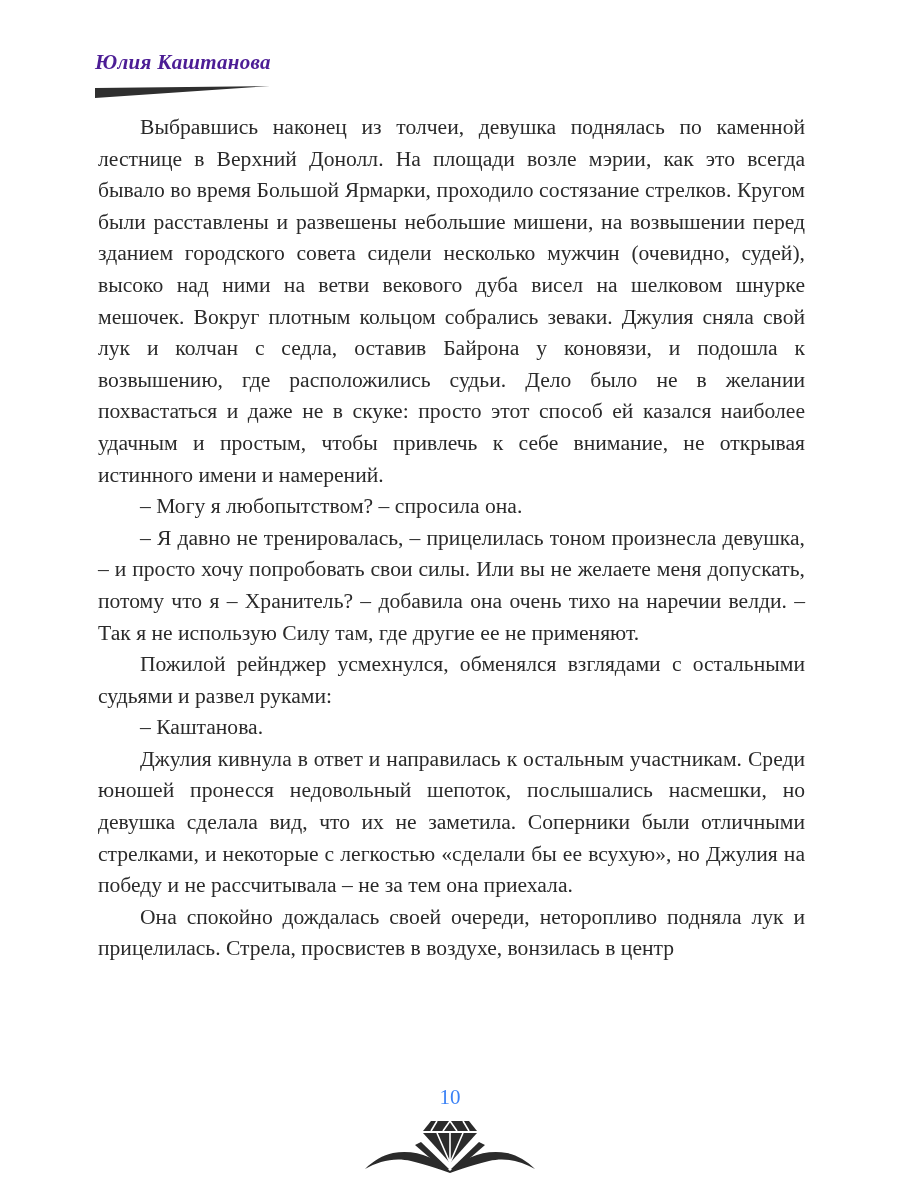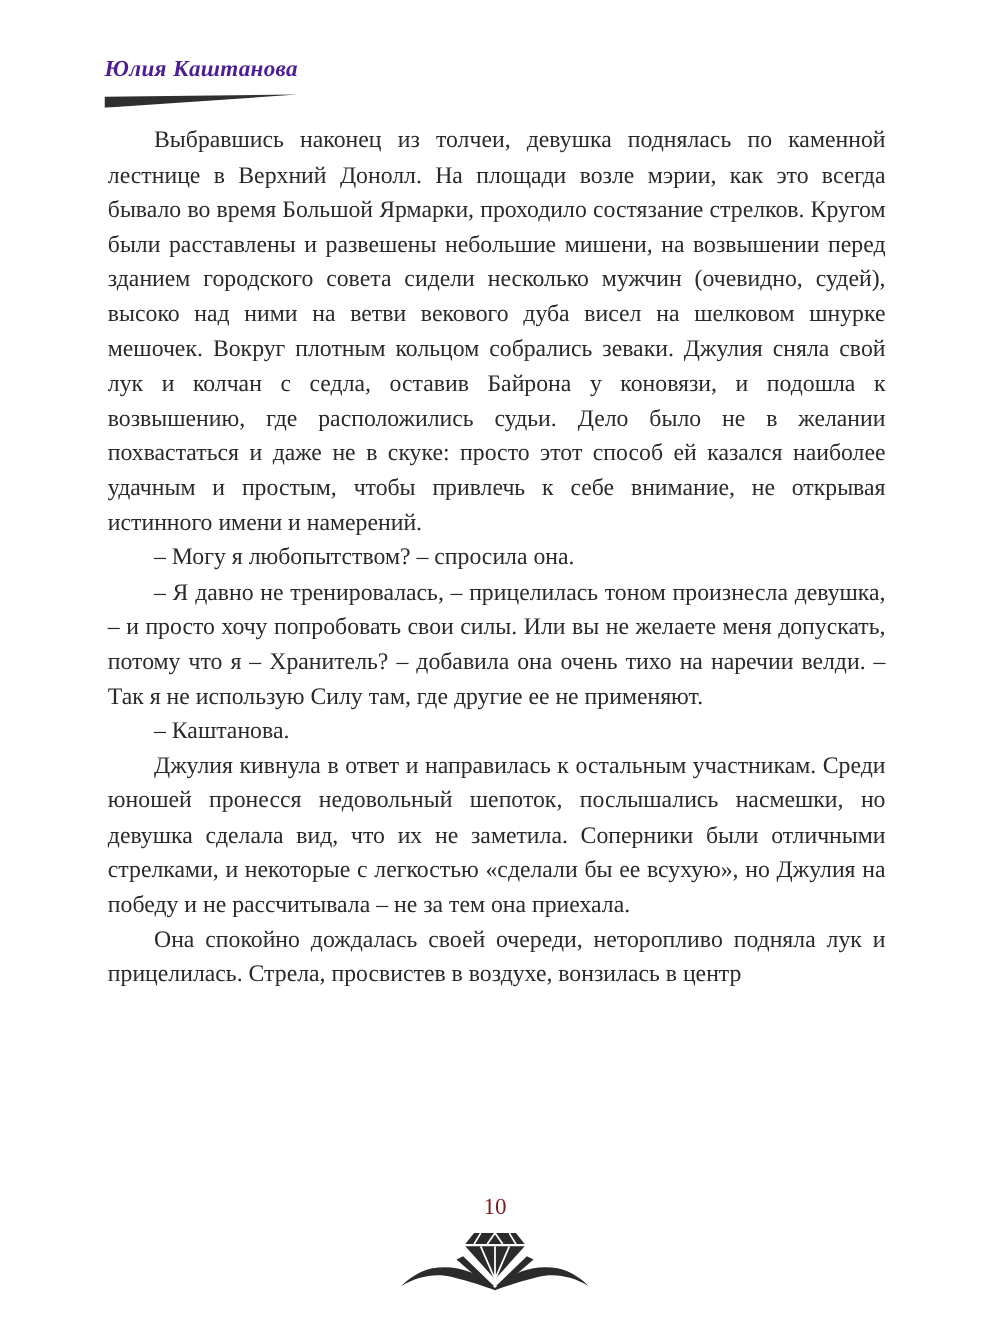--- a/index.html
+++ b/index.html
@@ -1,36 +1,37 @@
 <!DOCTYPE html>
 <html><head>
 <meta charset="utf-8">
 <style>
   html, body { margin: 0; padding: 0; background: #ffffff; }
   body { width: 900px; height: 1200px; position: relative; overflow: hidden; font-family: "Liberation Serif", "DejaVu Serif", serif; color: #2a2a2a; }
   .running-head { position: absolute; left: 95px; top: 50px; font-family: "Liberation Serif", serif; font-style: italic; font-weight: bold; font-size: 21px; color: #4c1d95; letter-spacing: 0.3px; }
   .head-rule { position: absolute; left: 95px; top: 84px; width: 175px; height: 14px; }
   .text-block { position: absolute; left: 98px; top: 112px; width: 707px; font-size: 21.6px; line-height: 31.6px; text-align: justify; text-align-last: left; }
   .text-block p { margin: 0; text-indent: 42px; hyphens: manual; }
-  .page-num { position: absolute; left: 0; width: 900px; top: 1085px; text-align: center; font-size: 21px; color: #7f1d1d; }
+  .page-num { position: absolute; left: 0; width: 900px; top: 1085px; text-align: center; font-size: 21px; color: #3b82f6; }
   .ornament { position: absolute; left: 365px; top: 1115px; width: 170px; height: 60px; }
 </style>
 </head>
 <body>
 
 <div class="running-head">Юлия Каштанова</div>
 
 <svg class="head-rule" viewBox="0 0 175 14" preserveAspectRatio="none">
   <path d="M0,4 L175,2 L0,14 Z" fill="#2f2f2f"></path>
 </svg>
 
 <div class="text-block">
   <p>Выбравшись наконец из толчеи, девушка поднялась по камен­ной лестнице в Верхний Донолл. На площади возле мэрии, как это всегда бывало во время Большой Ярмарки, проходило состязание стрелков. Кругом были расставлены и развешены небольшие ми­шени, на возвышении перед зданием городского совета сидели не­сколько мужчин (очевидно, судей), высоко над ними на ветви ве­кового дуба висел на шелковом шнурке мешочек. Вокруг плотным кольцом собрались зеваки. Джулия сняла свой лук и колчан с седла, оставив Байрона у коновязи, и подошла к возвышению, где рас­положились судьи. Дело было не в желании похвастаться и даже не в скуке: просто этот способ ей казался наиболее удачным и про­стым, чтобы привлечь к себе внимание, не открывая истинного имени и намерений.</p>
   <p>– Могу я любопытством? – спросила она.</p>
   <p>– Я давно не тренировалась, – прицелилась тоном произнес­ла девушка, – и просто хочу попробовать свои силы. Или вы не же­лаете меня допускать, потому что я – Хранитель? – добавила она очень тихо на наречии велди. – Так я не использую Силу там, где другие ее не применяют.</p>
+  <p>Пожилой рейнджер усмехнулся, обменялся взглядами с осталь­ными судьями и развел руками:</p>
   <p>– Каштанова.</p>
   <p>Джулия кивнула в ответ и направилась к остальным участни­кам. Среди юношей пронесся недовольный шепоток, послышались насмешки, но девушка сделала вид, что их не заметила. Соперни­ки были отличными стрелками, и некоторые с легкостью «сделали бы ее всухую», но Джулия на победу и не рассчитывала – не за тем она приехала.</p>
   <p>Она спокойно дождалась своей очереди, неторопливо подняла лук и прицелилась. Стрела, просвистев в воздухе, вонзилась в центр</p>
 </div>
 
 <div class="page-num">10</div>
 
 <svg class="ornament" viewBox="0 0 170 60">
   <g fill="#2b2b2b">
 

